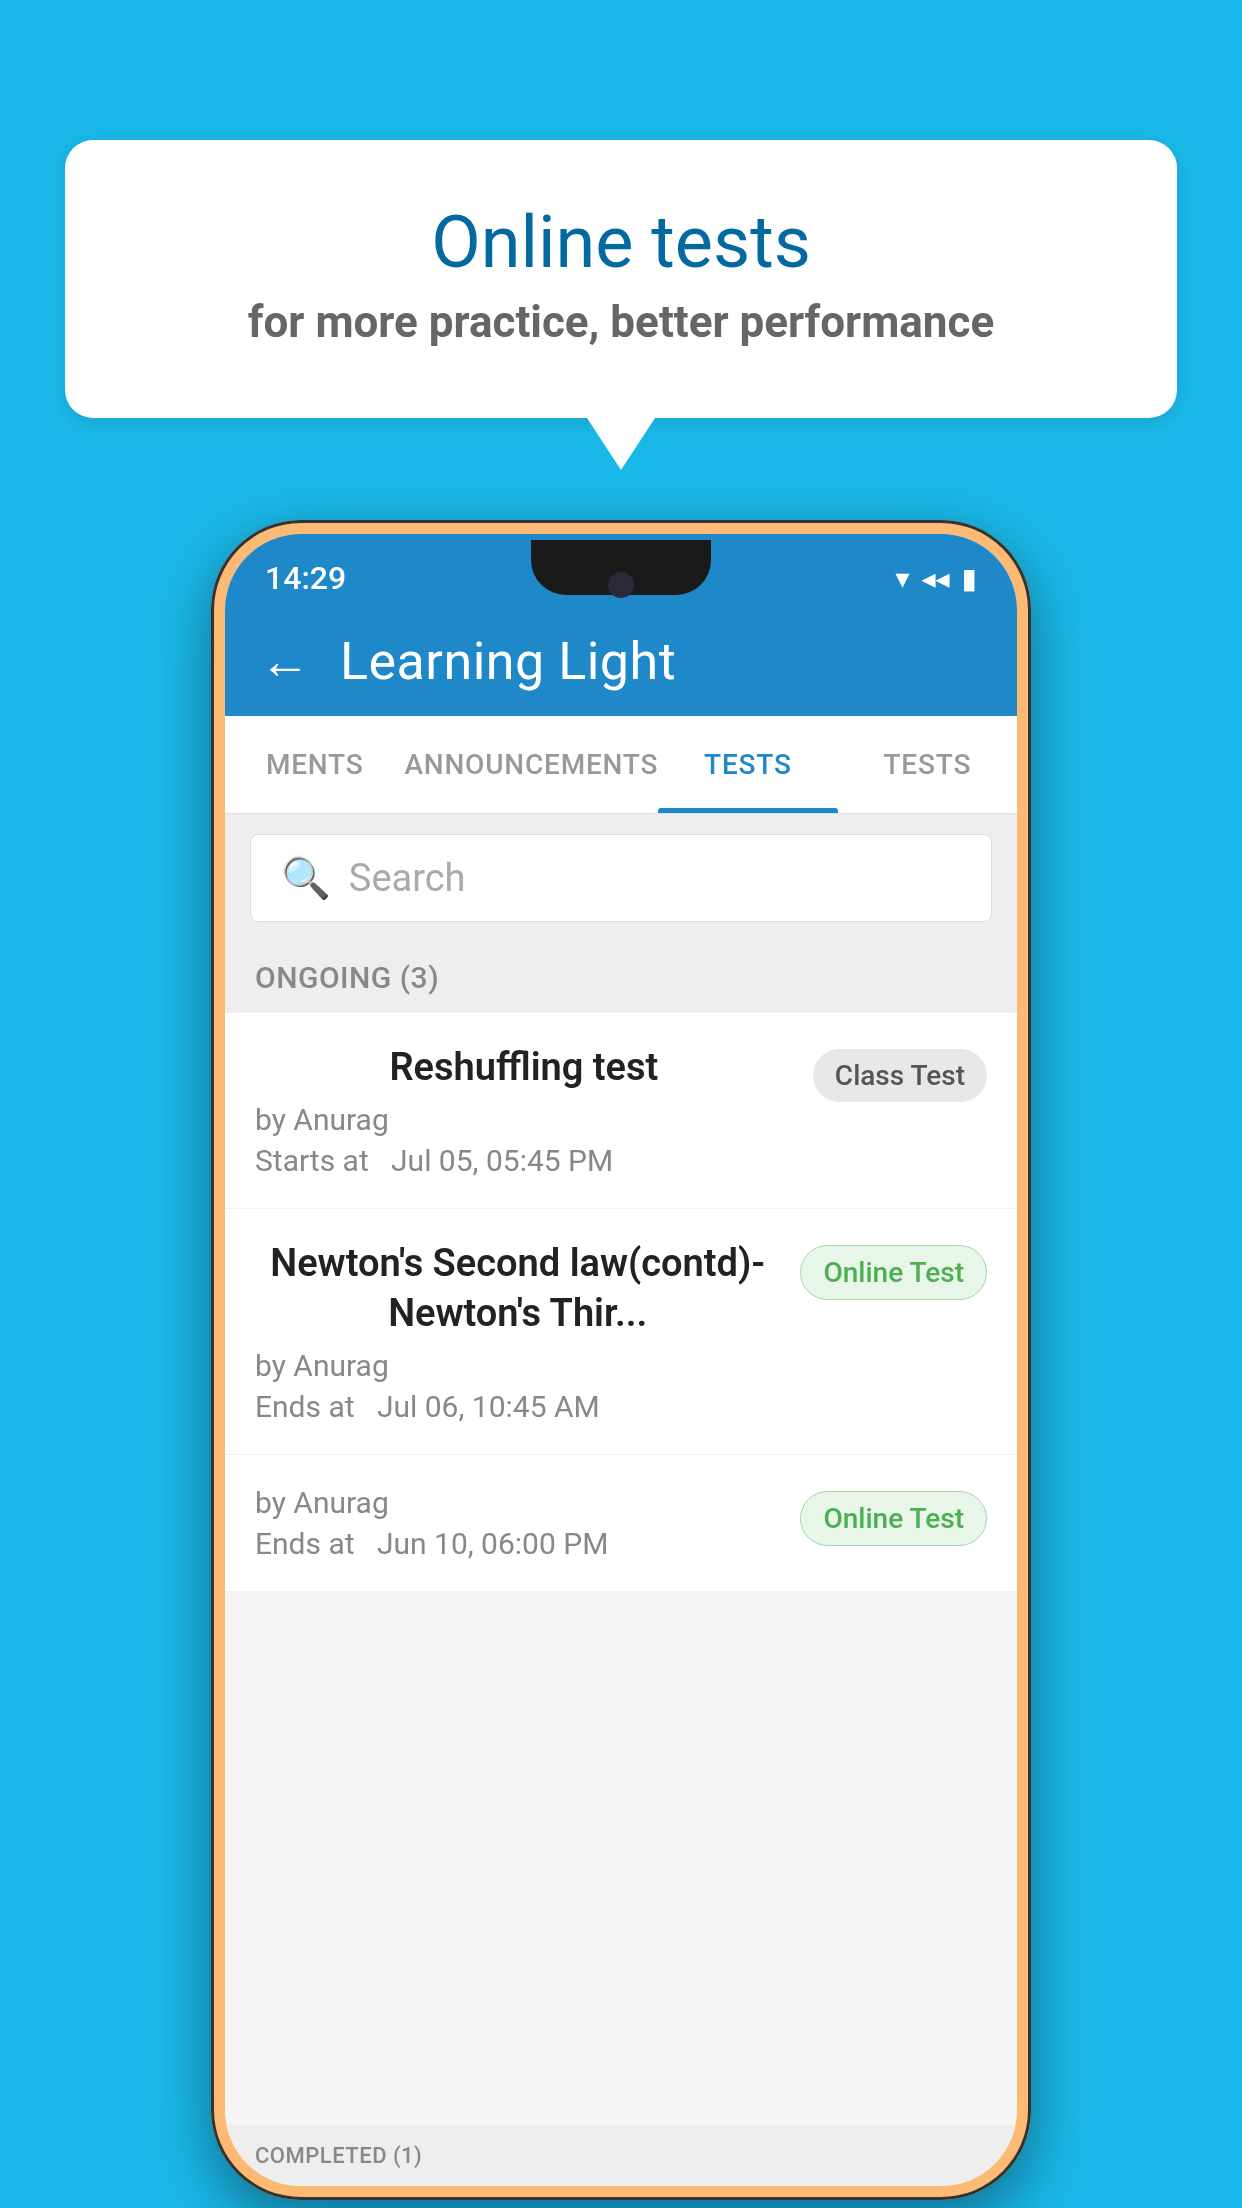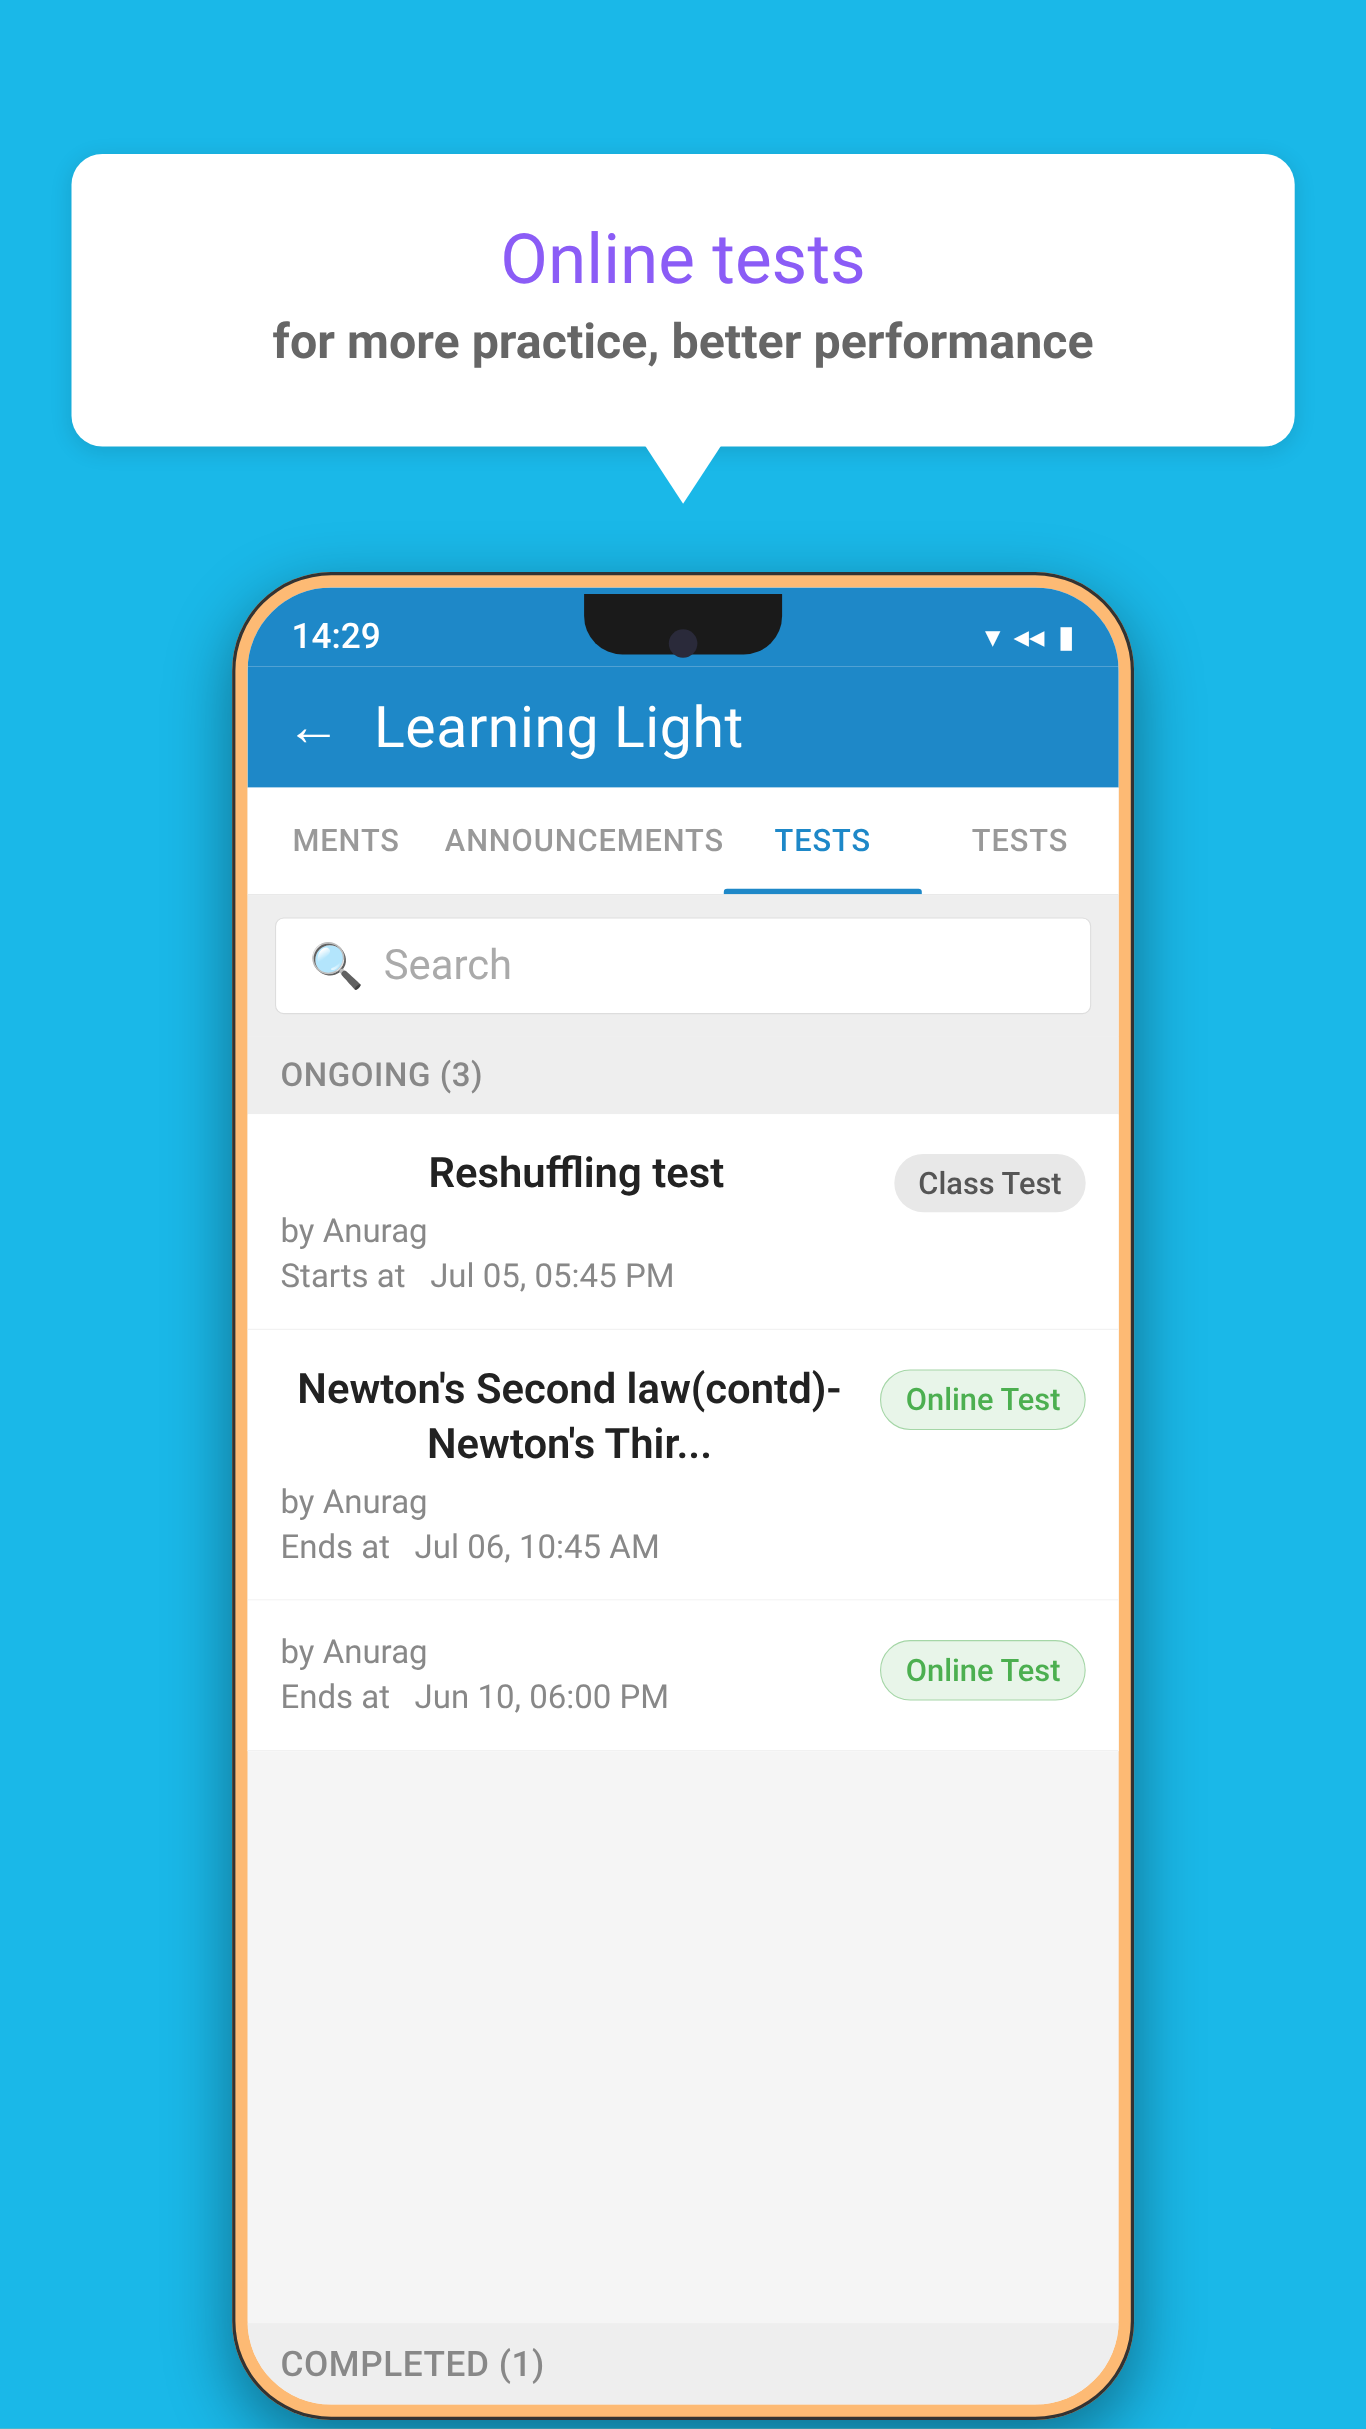--- a/index.html
+++ b/index.html
@@ -37,22 +37,22 @@
       left: 50%;
       transform: translateX(-50%);
       width: 0;
       height: 0;
       border-left: 36px solid transparent;
       border-right: 36px solid transparent;
       border-top: 55px solid white;
     }
 
     .bubble-title {
-      font-size: 63px;
-      color: #8b5cf6;
+      font-size: 72px;
+      color: #0369a1;
       font-weight: 400;
       margin-bottom: 4px;
     }
 
     .bubble-subtitle {
       font-size: 44px;
       color: #666;
       font-weight: 700;
       margin-top: 11px;
     }
@@ -300,21 +300,21 @@
     .badge-online {
       background: #e8f5e9;
       color: #4caf50;
       border: 1.5px solid #a5d6a7;
     }
 
     
     .completed-label {
       background: #eeeeee;
       padding: 18px 30px;
-      font-size: 32px;
+      font-size: 22px;
       color: #888;
       font-weight: 500;
       letter-spacing: 0.5px;
       position: absolute;
       bottom: 0;
       left: 0;
       right: 0;
     }
   </style>
 </head>

